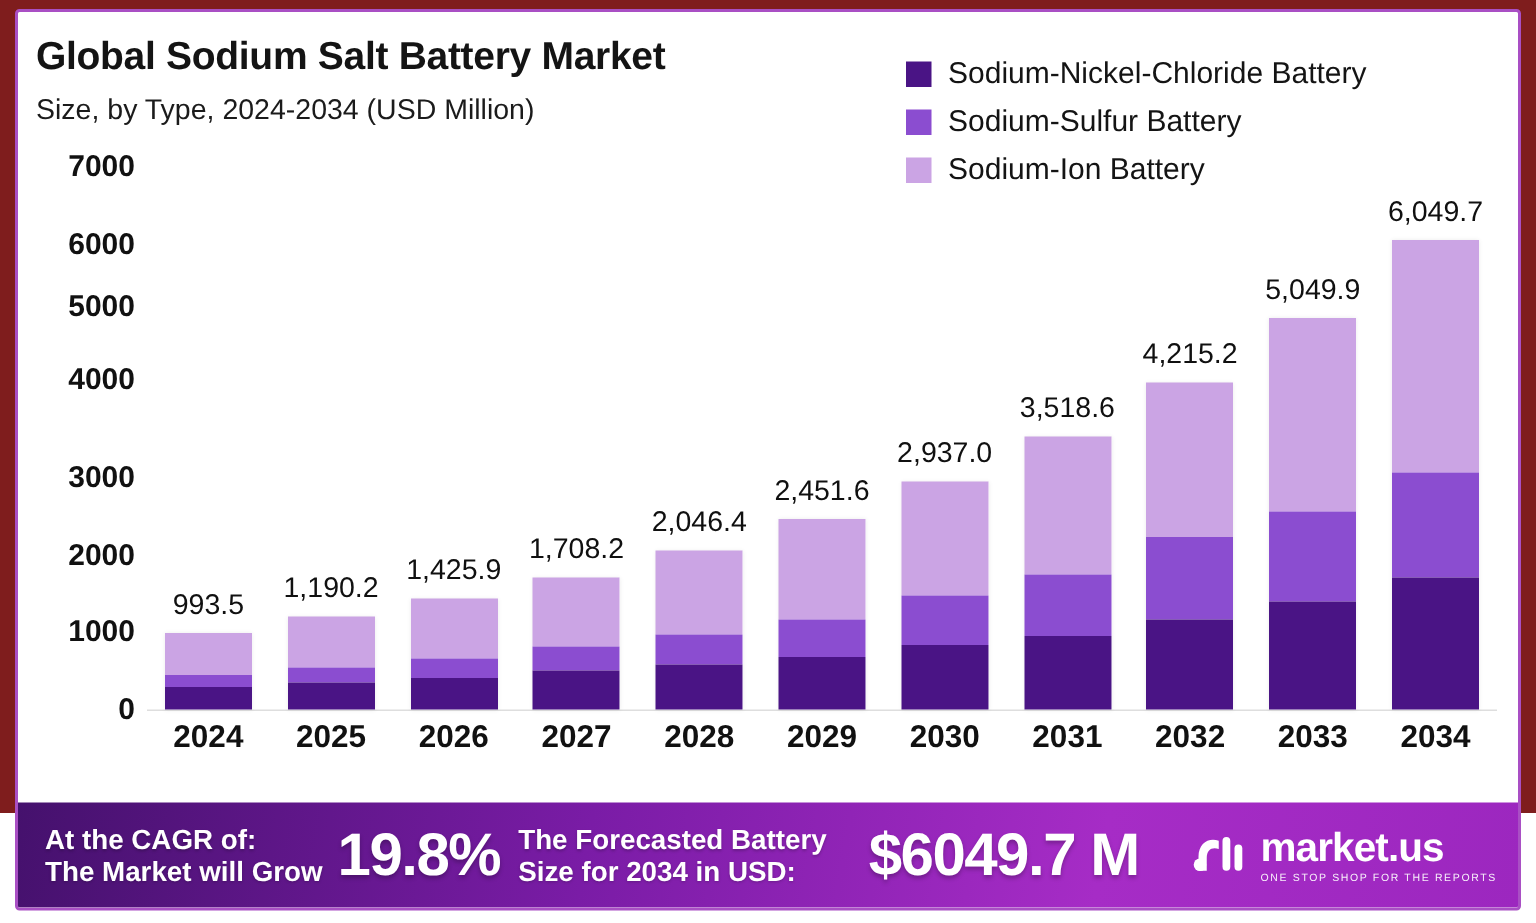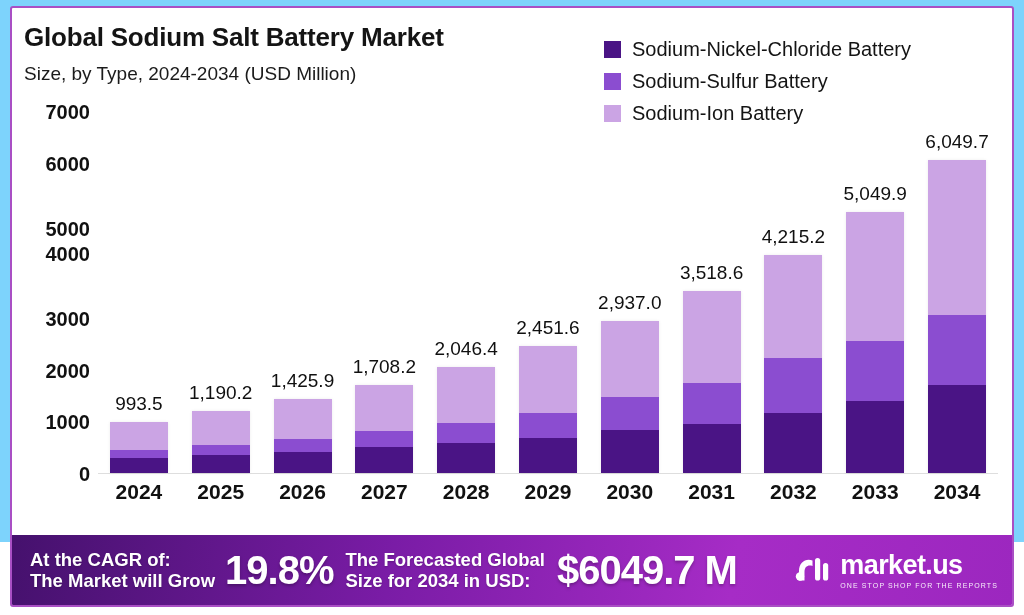--- a/index.html
+++ b/index.html
@@ -5,21 +5,21 @@
   * { box-sizing: border-box; margin: 0; padding: 0; }
   html, body {
     width: 1024px; height: 615px;
     background: #ffffff;
     font-family: "Liberation Sans", sans-serif;
     overflow: hidden;
   }
   #infographic {
     position: relative;
     width: 1024px; height: 542px;
-    background: #7dd3fc;
+    background: #7f1d1d;
     padding: 6px 10px 8px 10px;
   }
   .frame {
     position: relative;
     width: 1004px; height: 601px;
     border: 2px solid #a94fc4;
     border-radius: 3px;
     background: #ffffff;
     overflow: hidden;
   }
@@ -113,21 +113,21 @@
     font-size: 18.5px; font-weight: bold; line-height: 1.14;
     text-shadow: 0 1px 2px rgba(0,0,0,0.22);
     white-space: nowrap;
   }
   .foot-big {
     font-size: 40px; font-weight: bold;
     letter-spacing: -1px; white-space: nowrap;
     text-shadow: 0 2px 3px rgba(0,0,0,0.25);
   }
   .cagr-value { margin-left: 10px; margin-right: 12px; }
-  .size-value { margin-left: 12px; margin-right: 6px; }
+  .size-value { margin-left: 28px; margin-right: 6px; }
   .logo { display: flex; align-items: center; margin-left: auto; gap: 7px; }
   .logo-mark { flex: 0 0 auto; }
   .logo-text { display: flex; flex-direction: column; line-height: 1; }
   .logo-name {
     font-size: 27px; font-weight: bold; letter-spacing: -0.6px;
     white-space: nowrap;
   }
   .logo-tag {
     font-size: 7px; letter-spacing: 1.1px; margin-top: 3px;
     white-space: nowrap; opacity: 0.92;
@@ -159,21 +159,21 @@
         </div>
       </div>
 
     <div class="plot">
       <div class="y-axis" id="y-axis">
           <div class="y-tick" style="top: 362px;">0</div>
           <div class="y-tick" style="top: 310.286px;">1000</div>
           <div class="y-tick" style="top: 258.571px;">2000</div>
           <div class="y-tick" style="top: 206.857px;">3000</div>
           <div class="y-tick" style="top: 142px;">4000</div>
-          <div class="y-tick" style="top: 117px;">5000</div>
+          <div class="y-tick" style="top: 93px;">5000</div>
           <div class="y-tick" style="top: 51.7143px;">6000</div>
           <div class="y-tick" style="top: 0px;">7000</div>
         </div>
       <div class="bars-area" id="bars-area">
           <div class="bar-col">
             <div class="bar-value" style="bottom: 58.3781px;">993.5</div>
             <div class="bar-stack">
               <div class="seg" style="height: 14.9971px; background: rgb(74, 20, 133);"></div>
               <div class="seg" style="height: 8.27429px; background: rgb(139, 77, 208);"></div>
               <div class="seg" style="height: 28.1067px; background: rgb(203, 164, 228);"></div>
@@ -279,21 +279,21 @@
       <div class="foot-block">
         <div class="foot-caption">
           <div>At the CAGR of:</div>
           <div>The Market will Grow</div>
         </div>
         <div class="foot-big cagr-value">19.8%</div>
       </div>
 
       <div class="foot-block">
         <div class="foot-caption">
-          <div>The Forecasted Global</div>
+          <div>The Forecasted Battery</div>
           <div>Size for 2034 in USD:</div>
         </div>
         <div class="foot-big size-value">$6049.7 M</div>
       </div>
 
       <div class="logo">
         <span class="logo-mark">
           <svg width="40" height="32" viewBox="0 0 40 32" aria-hidden="true">
             <circle cx="7" cy="24.5" r="4.2" fill="#ffffff"></circle>
             <path d="M6 19 C6 10, 13 6, 19.5 8.5 L19.5 14 C15 12.5, 11.5 14.5, 11.5 20 L11.5 28.5 L6 28.5 Z" fill="#ffffff"></path>

